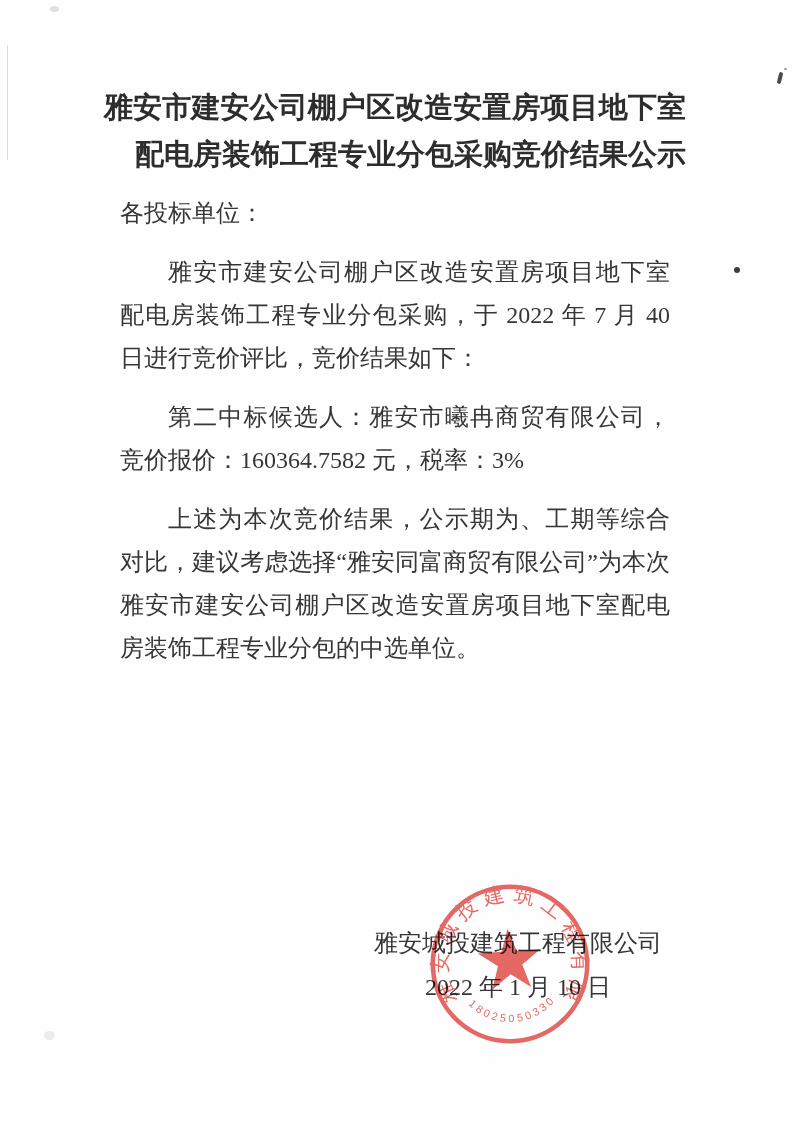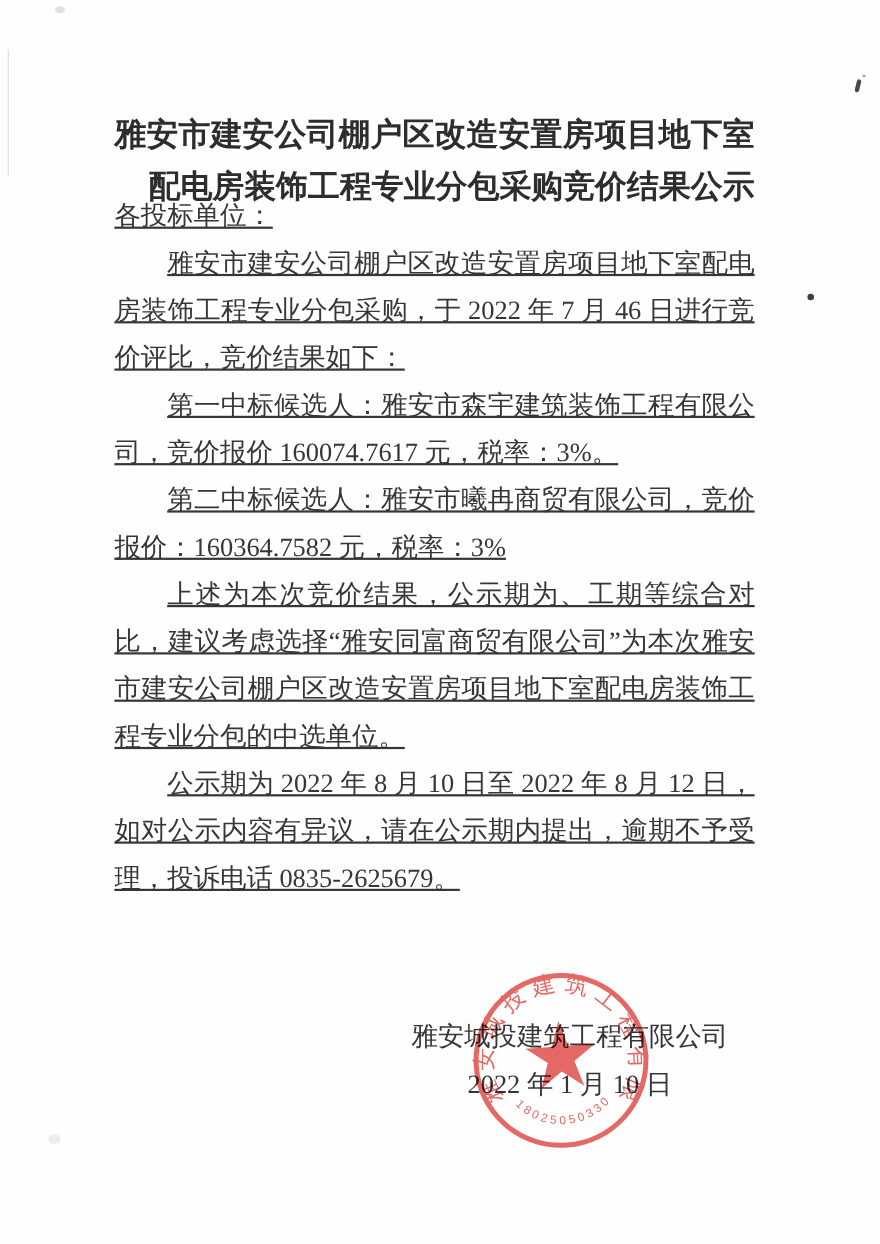--- a/index.html
+++ b/index.html
@@ -10,32 +10,32 @@
     font-family:"Liberation Serif", serif;
     overflow:hidden;
   }
   .page { position:absolute; inset:0; background:#fefefe; }
 
   
   .title {
     position:absolute; left:104px; top:84px; width:582px;
     font-family:"Liberation Sans", sans-serif;
     font-weight:700; font-size:29px; line-height:47px;
-    color:#2d2d2d; letter-spacing:0;margin-top:16px;
+    color:#2d2d2d; letter-spacing:0;
   }
   .title .t1 { display:block; text-align:justify; text-align-last:justify; }
   .title .t2 { display:block; text-align:right; }
 
   
   .doc-body {
     position:absolute; left:104px; top:176px; width:582px;
     font-size:24px; line-height:43px; color:#363636;
     text-align:justify;
   }
-  .doc-body p { margin:0;text-decoration:underline; }
+  .doc-body p { margin:16px; }
   .doc-body p.para { text-indent:2em; }
 
   
   .signature {
     position:absolute; left:318px; top:921px; width:400px;
     text-align:center; font-size:24px; line-height:44px; color:#363636;
   }
 
   
   .seal {
@@ -60,25 +60,23 @@
 
 <div class="page">
 
   <h1 class="title">
     <span class="t1">雅安市建安公司棚户区改造安置房项目地下室</span>
     <span class="t2">配电房装饰工程专业分包采购竞价结果公示</span>
   </h1>
 
   <div class="doc-body">
     <p>各投标单位：</p>
-    <p class="para">雅安市建安公司棚户区改造安置房项目地下室配电房装饰工程专业分包采购，于 2022 年 7 月 46 日进行竞价评比，竞价结果如下：</p>
-    <p class="para">第一中标候选人：雅安市森宇建筑装饰工程有限公司，竞价报价 160074.7617 元，税率：3%。</p>
+    <p class="para">雅安市建安公司棚户区改造安置房项目地下室配电房装饰工程专业分包采购，于 2022 年 7 月 40 日进行竞价评比，竞价结果如下：</p>
     <p class="para">第二中标候选人：雅安市曦冉商贸有限公司，竞价报价：160364.7582 元，税率：3%</p>
     <p class="para">上述为本次竞价结果，公示期为、工期等综合对比，建议考虑选择“雅安同富商贸有限公司”为本次雅安市建安公司棚户区改造安置房项目地下室配电房装饰工程专业分包的中选单位。</p>
-    <p class="para">公示期为 2022 年 8 月 10 日至 2022 年 8 月 12 日，如对公示内容有异议，请在公示期内提出，逾期不予受理，投诉电话 0835-2625679。</p>
   </div>
 
   <div class="signature">
     <div>雅安城投建筑工程有限公司</div>
     <div>2022 年 1 月 10 日</div>
   </div>
 
   <div class="seal">
     <svg viewBox="0 0 200 200" xmlns="http://www.w3.org/2000/svg">
       <circle cx="100" cy="100" r="93" fill="none" stroke="#e14e4a" stroke-width="5.5"></circle>

